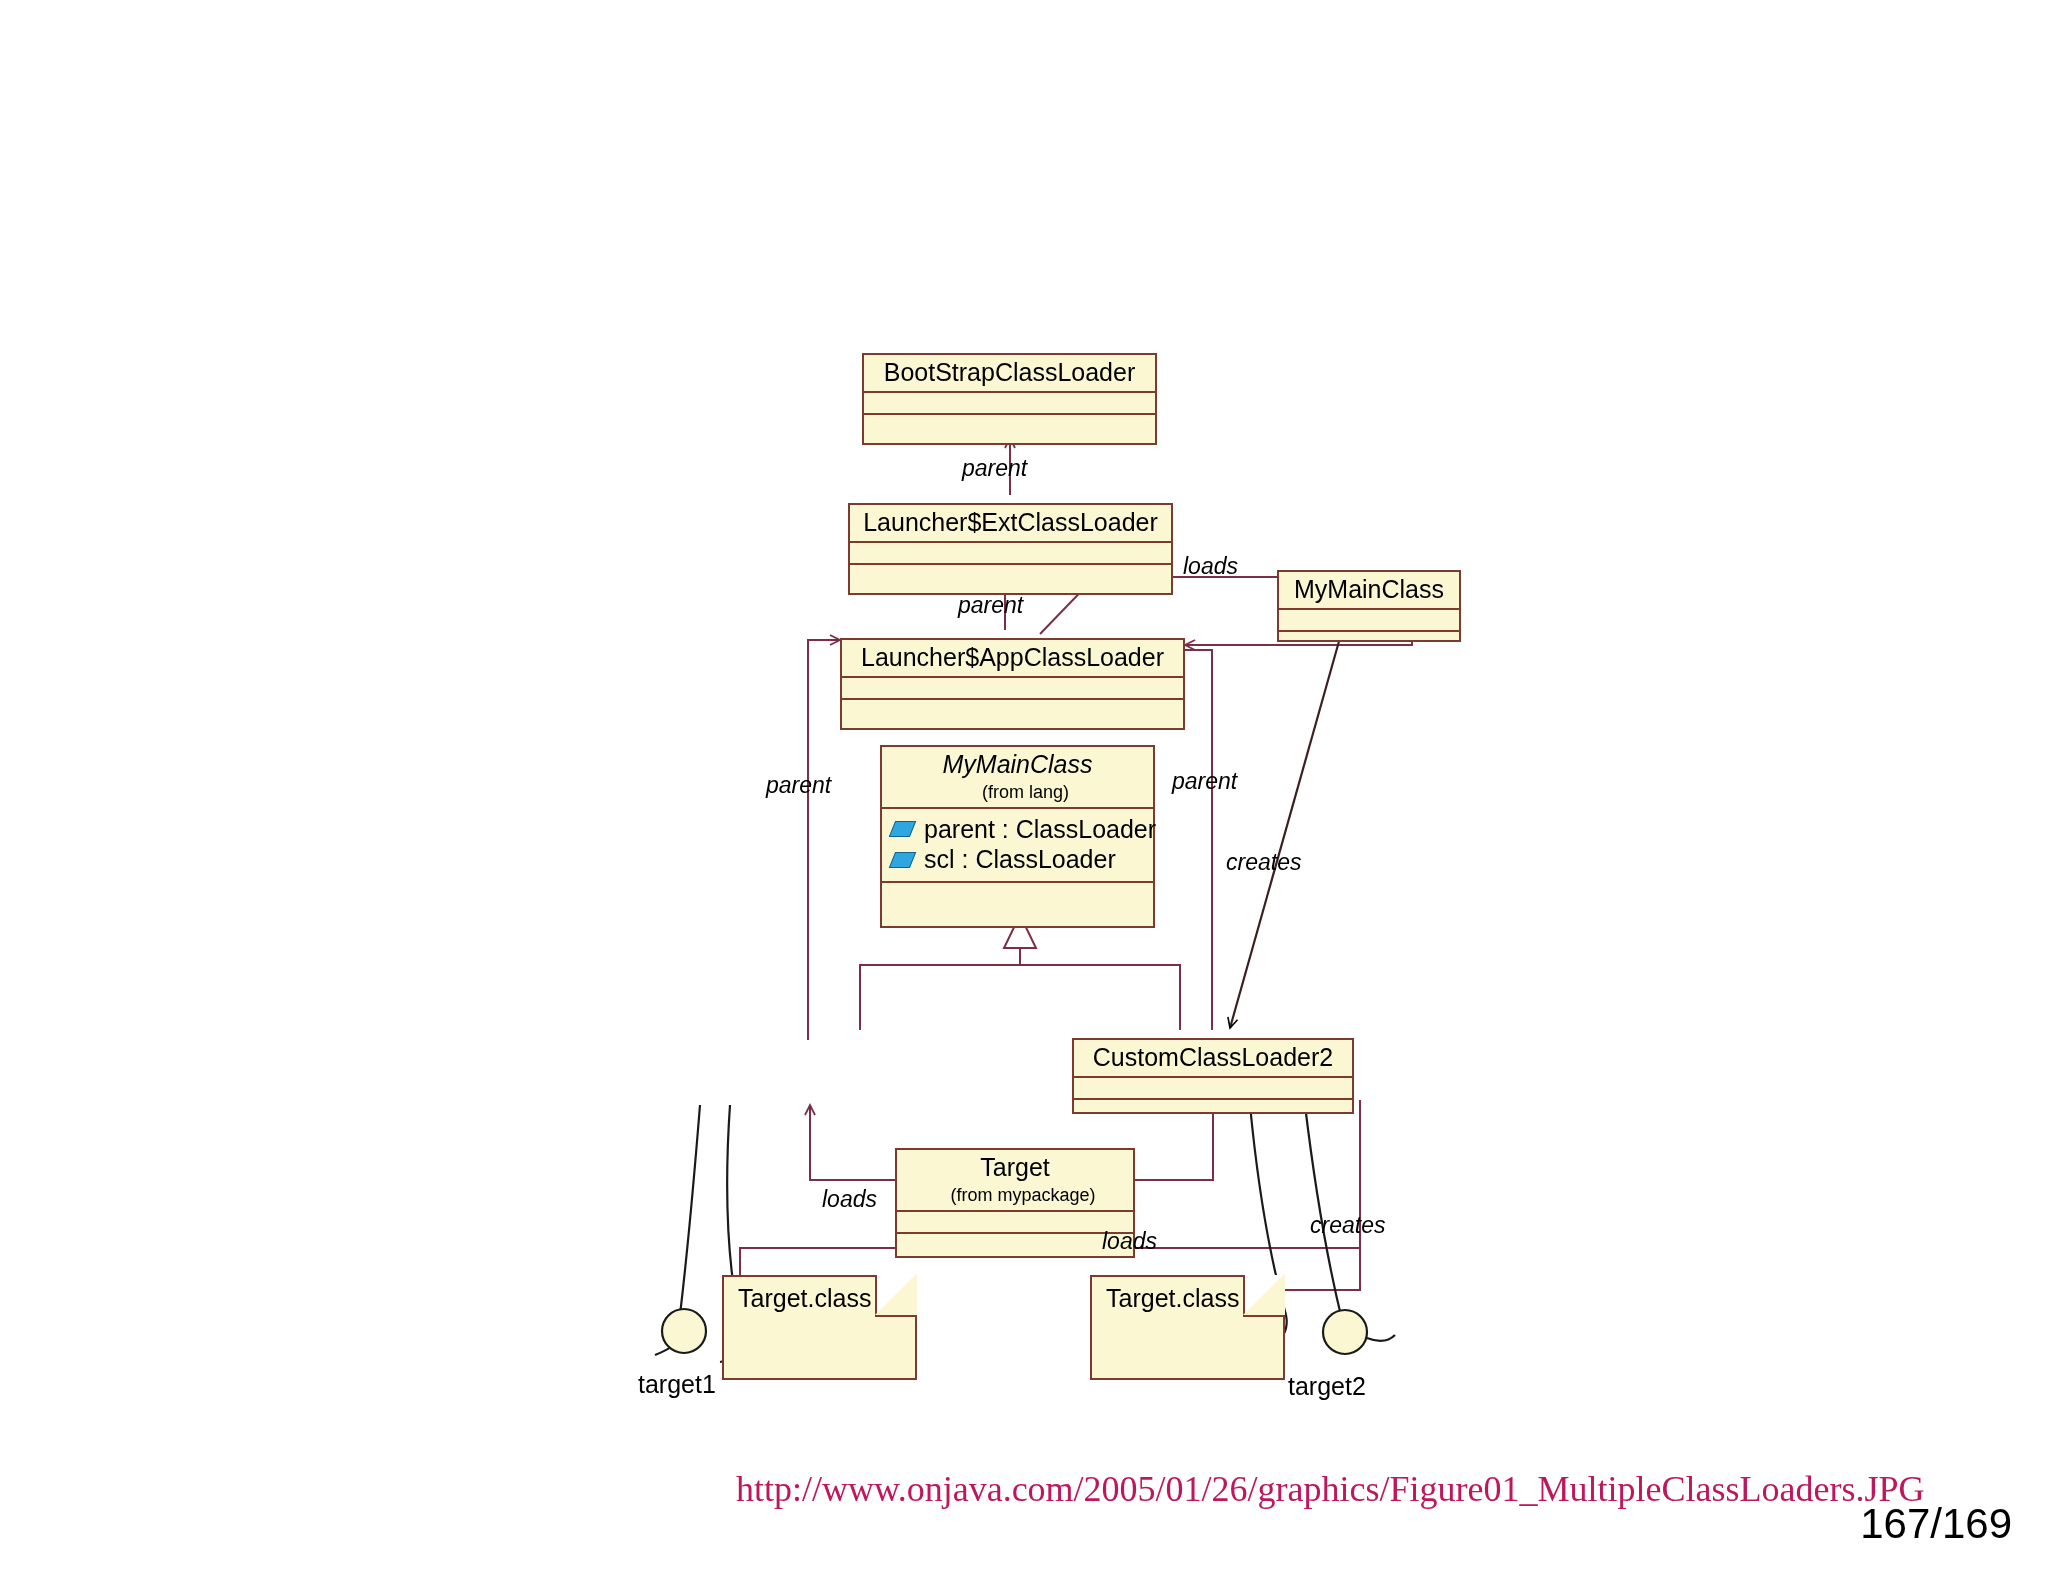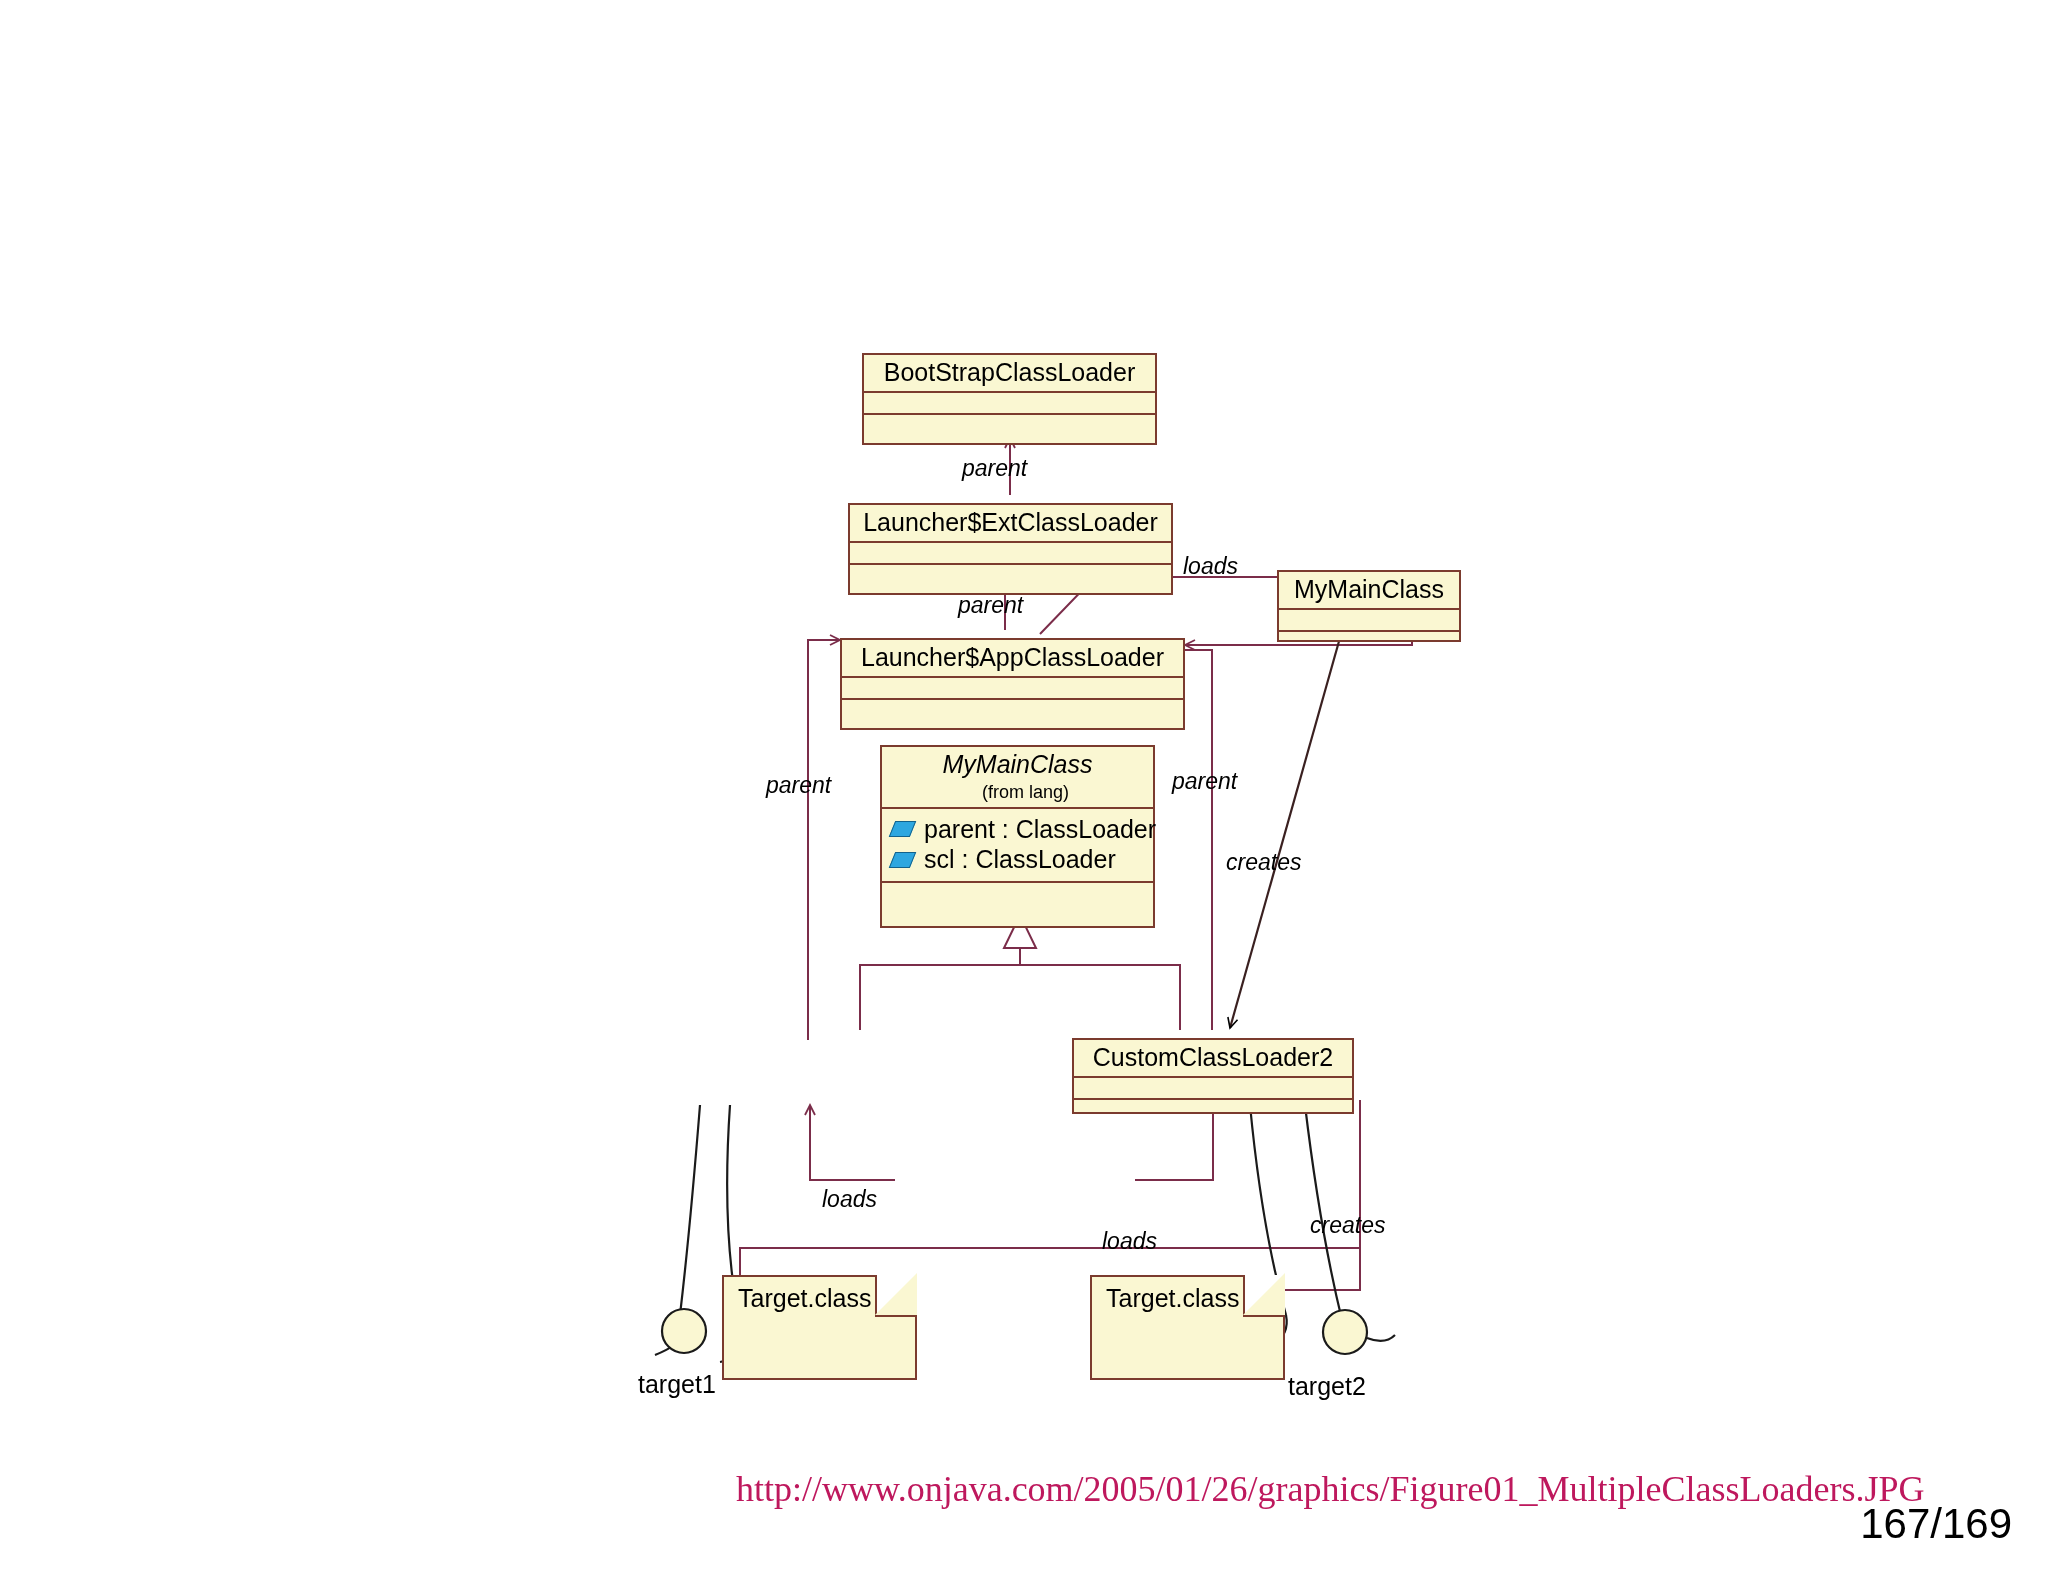--- a/index.html
+++ b/index.html
@@ -286,20 +286,28 @@
 
 
     <div class="uml-class" style="left:1072px; top:1030px; width:282px; height:76px;">
       <div class="uml-name">CustomClassLoader2</div>
       <div class="uml-sep"></div>
       <div class="uml-compart" style="height:12px;"></div>
       <div class="uml-sep"></div>
       <div class="uml-compart" style="height:16px;"></div>
     </div>
 
+    <div class="uml-class" style="left:895px; top:1140px; width:240px; height:110px;">
+      <div class="uml-name">Target</div>
+      <div class="uml-stereo">(from mypackage)</div>
+      <div class="uml-sep"></div>
+      <div class="uml-compart" style="height:14px;"></div>
+      <div class="uml-sep"></div>
+      <div class="uml-compart" style="height:16px;"></div>
+    </div>
 
     <div class="uml-note" style="left:722px; top:1275px; width:195px; height:105px;">
       <div class="note-fold"></div>
       <div class="note-label">Target.class</div>
     </div>
 
     <div class="uml-note" style="left:1090px; top:1275px; width:195px; height:105px;">
       <div class="note-fold"></div>
       <div class="note-label">Target.class</div>
     </div>

